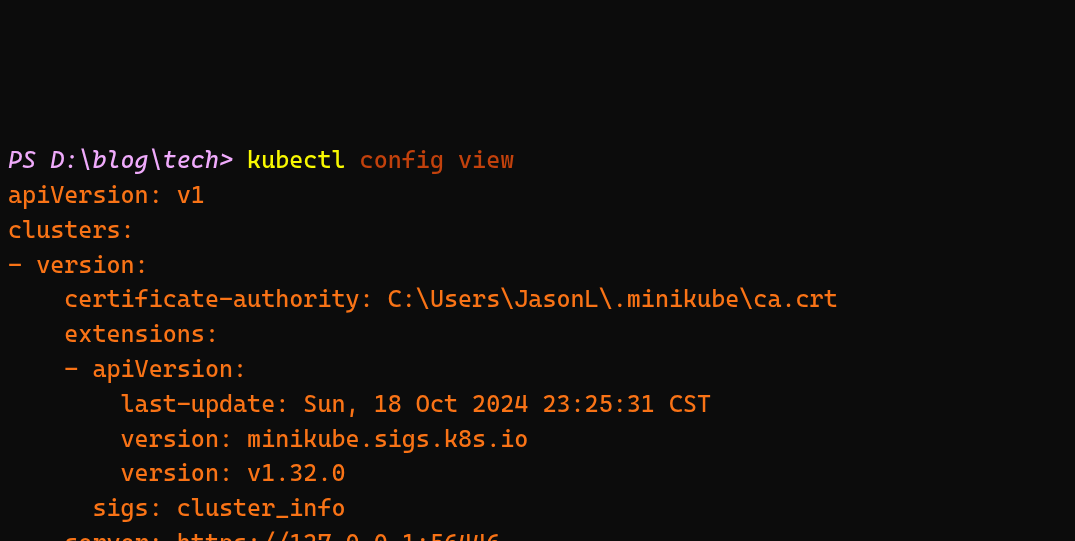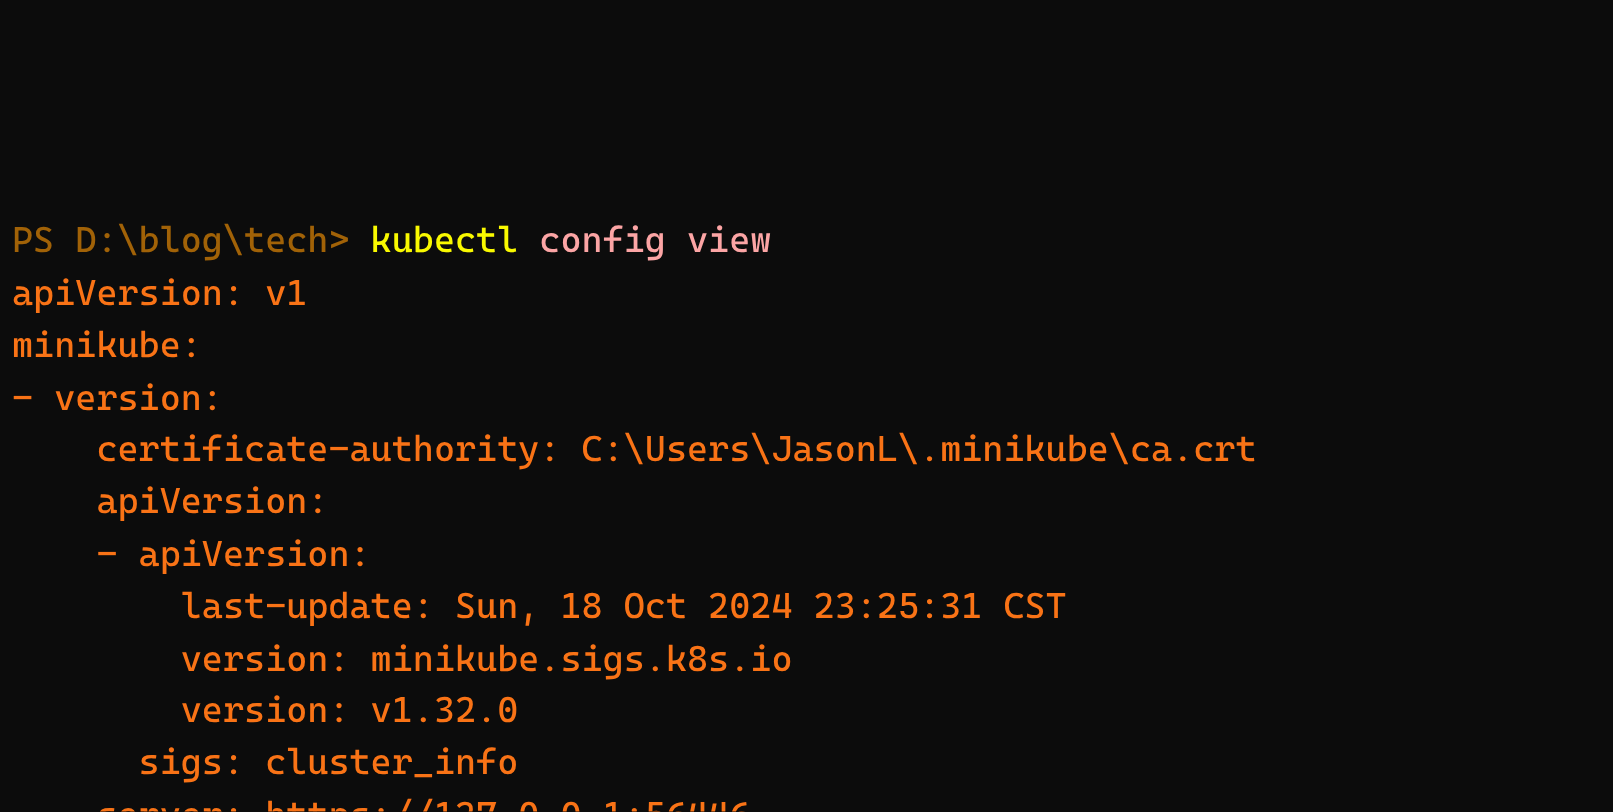--- a/index.html
+++ b/index.html
@@ -13,44 +13,45 @@
       font-family: 'Consolas', 'Cascadia Mono', 'Courier New', monospace;
       font-size: 24px;
       line-height: 1.45;
       padding: 4px 8px;
       width: 1075px;
       height: 541px;
       overflow: hidden;
       white-space: pre;
     }
     .prompt-prefix {
-      color: #a16207;
+      color: #f0abfc;
+      font-style: italic;
     }
     .cmd-highlight {
       color: #f9f900;
       margin-top: 12px;
     }
     .cmd-args {
-      color: #fca5a5;
+      color: #c2410c;
     }
     .output {
       color: #f97316;
     }
   </style>
 </head>
 <body>
 
 
 
 <div><span><span class="prompt-prefix">PS D:\blog\tech&gt; </span><span class="cmd-highlight">kubectl</span><span class="cmd-args"> config view</span></span>
 <span class="output">apiVersion: v1</span>
-<span class="output">minikube:</span>
+<span class="output">clusters:</span>
 <span class="output">- version:</span>
 <span class="output">    certificate-authority: C:\Users\JasonL\.minikube\ca.crt</span>
-<span class="output">    apiVersion:</span>
+<span class="output">    extensions:</span>
 <span class="output">    - apiVersion:</span>
 <span class="output">        last-update: Sun, 18 Oct 2024 23:25:31 CST</span>
 <span class="output">        version: minikube.sigs.k8s.io</span>
 <span class="output">        version: v1.32.0</span>
 <span class="output">      sigs: cluster_info</span>
 <span class="output">    server: https://127.0.0.1:56446</span>
 
 
 
 </div>

